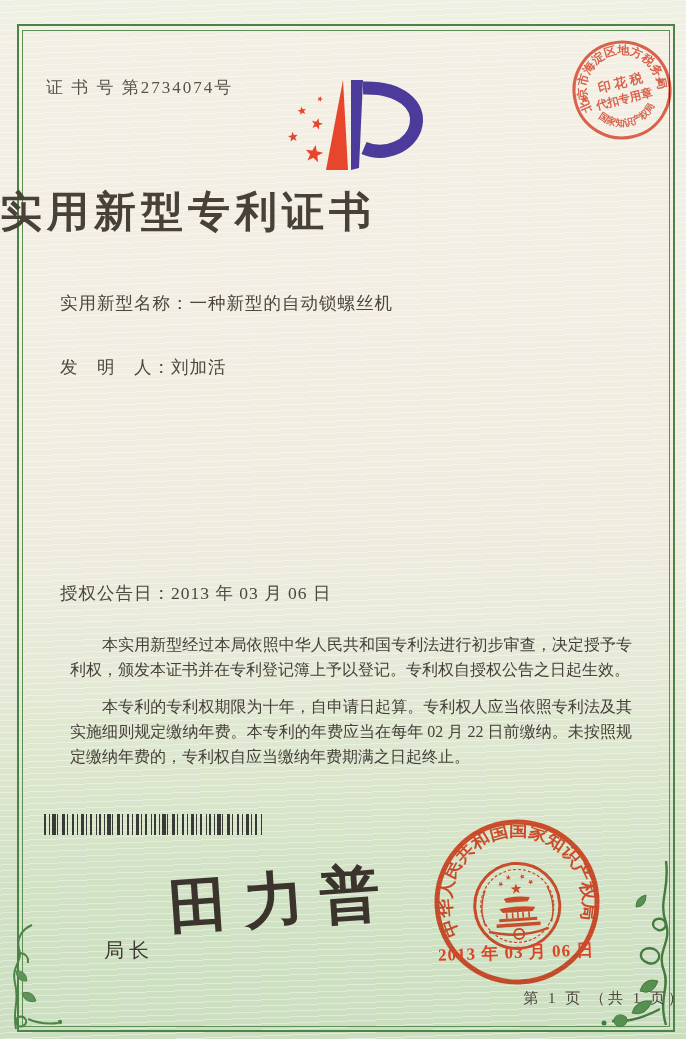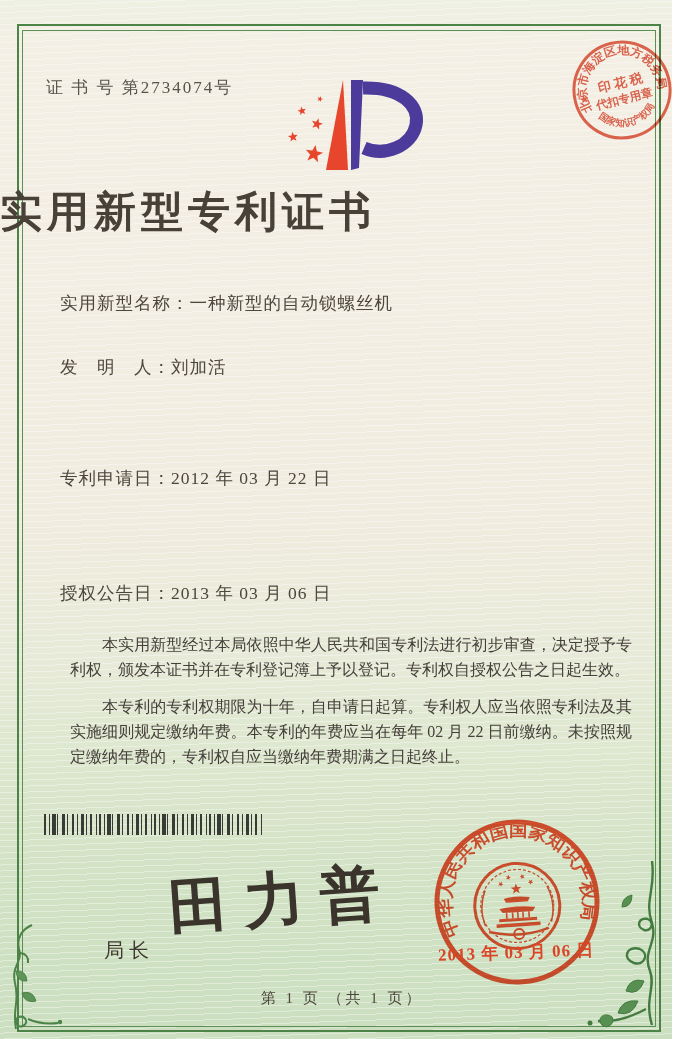--- a/index.html
+++ b/index.html
@@ -1,38 +1,38 @@
 <!DOCTYPE html>
 <html><head>
 <meta charset="utf-8">
 <style>
   html,body{margin:0;padding:0;}
   body{width:700px;height:1039px;font-family:"Liberation Serif","DejaVu Serif",serif;}
   .page{position:relative;width:672px;height:1039px;overflow:hidden;
-    background:linear-gradient(180deg,#edf0e2 0px,#f3efe4 45px,#f2eee3 300px,#f0ecdf 520px,#e7ead8 660px,#dbe6cc 780px,#d2e2c5 880px,#cbdfc0 1039px);}
+    background:linear-gradient(180deg,#edf0e2 0px,#f3efe4 45px,#f2eee3 300px,#f0ecdf 520px,#e7ead8 660px,#dbe6cc 780px,#d2e2c5 880px,#cbdfc0 1039px);padding-left:14px;}
   .waves{position:absolute;inset:0;pointer-events:none;
     background:repeating-linear-gradient(178deg,rgba(255,255,255,.38) 0 1px,rgba(255,255,255,0) 1px 6px);}
   .border-outer{position:absolute;left:17px;right:11px;top:24px;bottom:7px;border:2.5px solid #4c8347;}
   .border-inner{position:absolute;left:22px;right:16px;top:30px;bottom:12px;border:1px solid #5b8f54;}
   .cert-no{position:absolute;left:46px;top:76px;font-size:17px;letter-spacing:2px;color:#57534a;}
   .title{position:absolute;left:0;right:0;top:184px;text-align:left;font-size:42px;letter-spacing:5px;color:#474138;font-weight:600;}
   .field{position:absolute;left:60px;font-size:17.5px;color:#4c463c;letter-spacing:1px;white-space:nowrap;}
   .redacted{display:inline-block;vertical-align:middle;width:265px;height:19px;border-radius:4px;
     background:linear-gradient(90deg,rgba(158,152,140,.40),rgba(214,210,199,.55) 25%,rgba(150,145,133,.38) 55%,rgba(205,200,189,.5) 80%,rgba(140,136,126,.45));
     filter:blur(3.5px);}
   .paras{position:absolute;left:58px;width:586px;top:620px;font-size:16px;line-height:25px;color:#45403a;text-align:justify;}
   .paras p{margin:12px;text-indent:2em;}
   .barcode{position:absolute;left:44px;top:814px;width:218px;height:21px;opacity:.85;
     background:repeating-linear-gradient(90deg,#1c1c1c 0 2px,transparent 2px 5px,#1c1c1c 5px 6px,transparent 6px 8px,#1c1c1c 8px 12px,transparent 12px 13px,#1c1c1c 13px 14px,transparent 14px 18px,#1c1c1c 18px 21px,transparent 21px 23px,#1c1c1c 23px 24px,transparent 24px 28px,#1c1c1c 28px 30px,transparent 30px 33px,#1c1c1c 33px 34px,transparent 34px 37px,#1c1c1c 37px 40px,transparent 40px 42px,#1c1c1c 42px 43px,transparent 43px 46px,#1c1c1c 46px 48px,transparent 48px 52px,#1c1c1c 52px 53px,transparent 53px 55px);}
   .director-label{position:absolute;left:104px;top:897px;font-size:20px;letter-spacing:5px;color:#3e3931;margin-top:40px;}
   .signature{position:absolute;left:168px;top:860px;font-size:60px;letter-spacing:16px;color:#3a342c;transform:rotate(-4deg);font-weight:600;white-space:nowrap;}
   .main-seal{position:absolute;left:422px;top:807px;mix-blend-mode:multiply;opacity:.95;}
   .tax-stamp{position:absolute;left:567px;top:35px;mix-blend-mode:multiply;opacity:.9;}
   .seal-date{position:absolute;left:438px;top:941px;font-size:17px;letter-spacing:1px;color:#da4526;transform:rotate(-2deg);white-space:nowrap;font-weight:600;}
-  .footer{position:absolute;left:12px;right:0;top:989px;text-align:center;font-size:15px;letter-spacing:3px;color:#4c463d;}
+  .footer{position:absolute;left:12px;right:0;top:989px;text-align:right;font-size:15px;letter-spacing:3px;color:#4c463d;}
   .logo{position:absolute;left:264px;top:78px;}
   .flourish-bl{position:absolute;left:8px;bottom:8px;}
   .flourish-br{position:absolute;right:14px;bottom:10px;}
 </style>
 </head>
 <body>
 
 <div class="page">
 
   <svg width="0" height="0" style="position:absolute">
@@ -107,23 +107,20 @@
   </svg>
 
   <div class="title">实用新型专利证书</div>
 
   <div class="field" style="top:291px">
     <span>实用新型名称：</span><span>一种新型的自动锁螺丝机</span>
   </div>
   <div class="field" style="top:355px">
     <span>发　明　人：</span><span>刘加活</span>
   </div>
-  <div class="field" style="top:466px">
-    <span>专利申请日：</span><span>2012 年 03 月 22 日</span>
-  </div>
   <div class="field" style="top:581px">
     <span>授权公告日：</span><span>2013 年 03 月 06 日</span>
   </div>
 
   <div class="paras">
     <p>本实用新型经过本局依照中华人民共和国专利法进行初步审查，决定授予专利权，颁发本证书并在专利登记簿上予以登记。专利权自授权公告之日起生效。</p>
     <p>本专利的专利权期限为十年，自申请日起算。专利权人应当依照专利法及其实施细则规定缴纳年费。本专利的年费应当在每年 02 月 22 日前缴纳。未按照规定缴纳年费的，专利权自应当缴纳年费期满之日起终止。</p>
   </div>
 
   <div class="barcode"></div>

